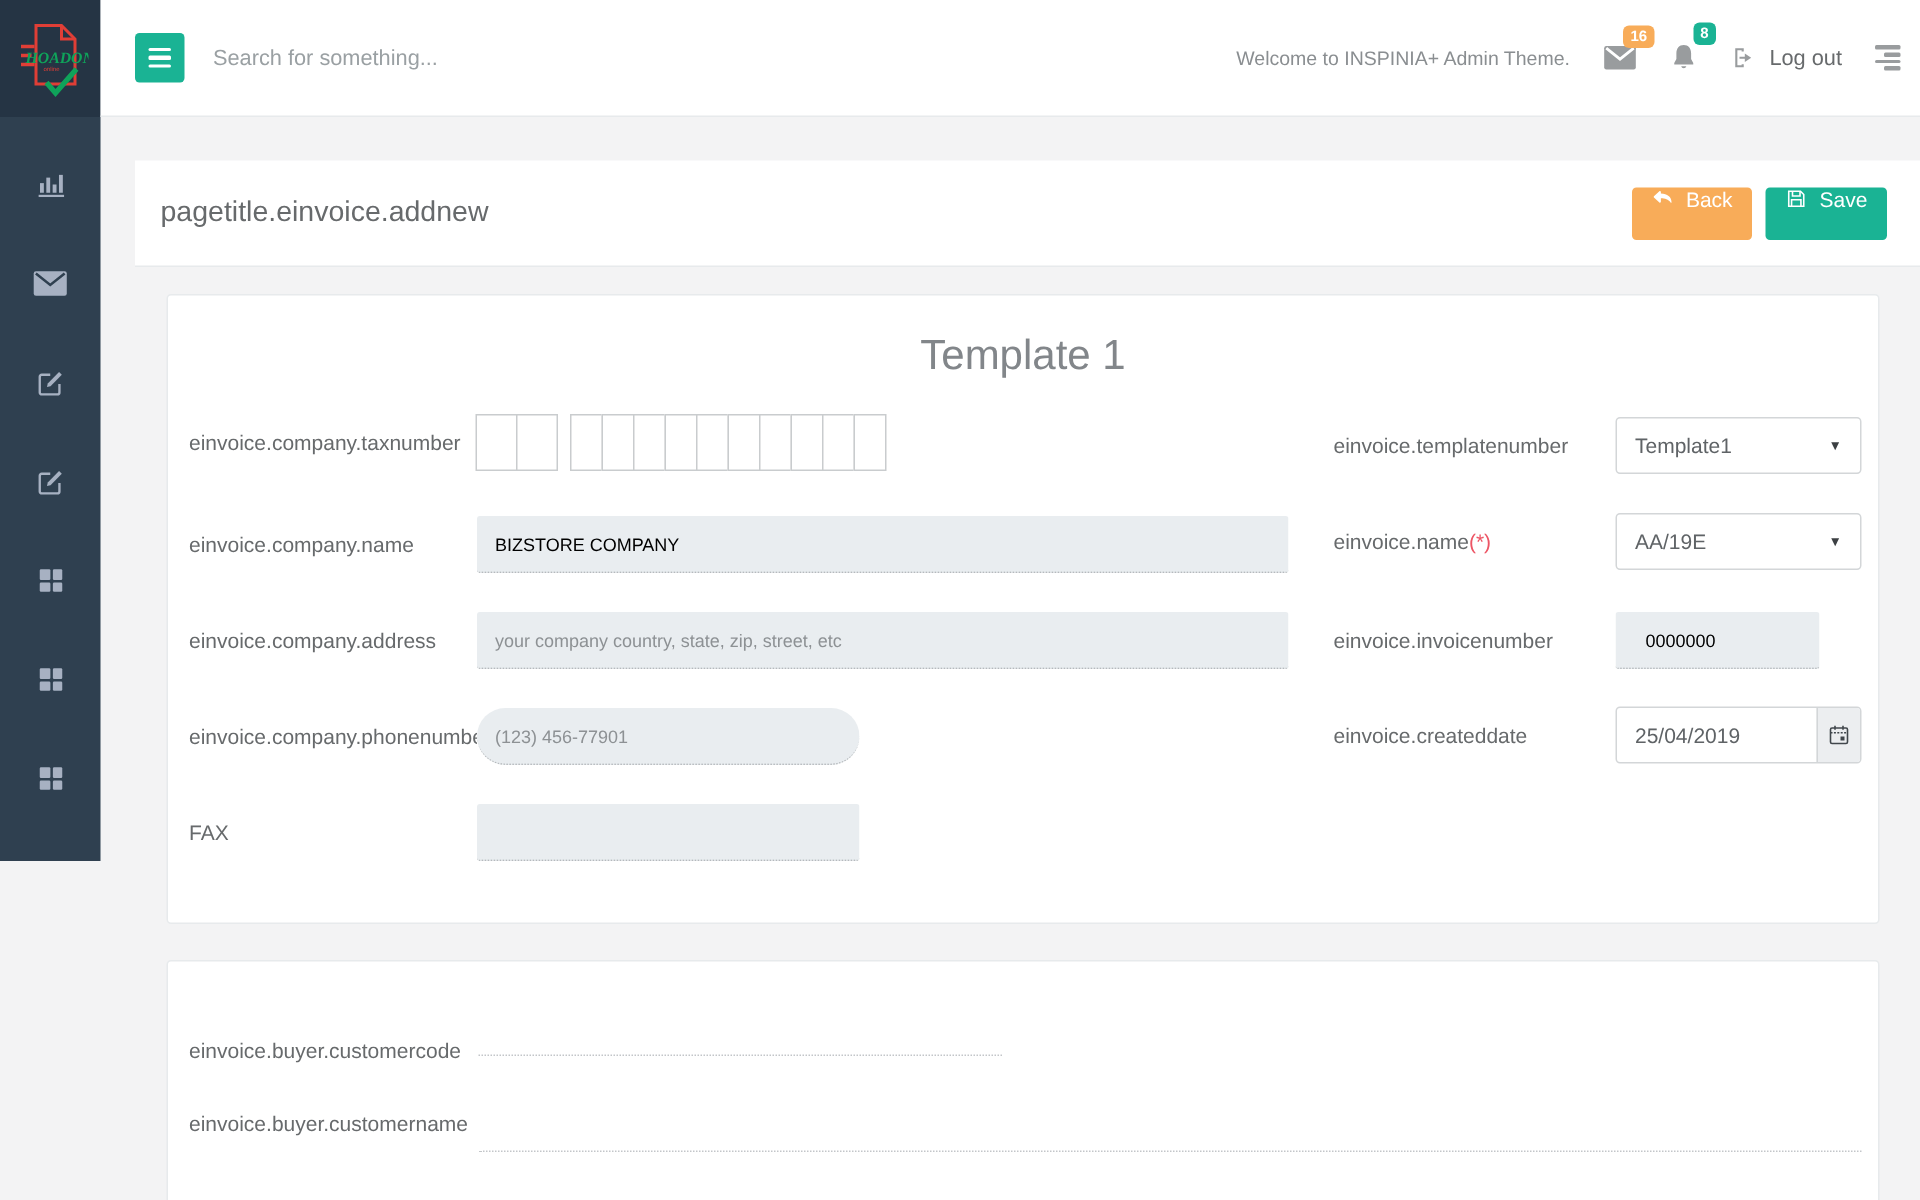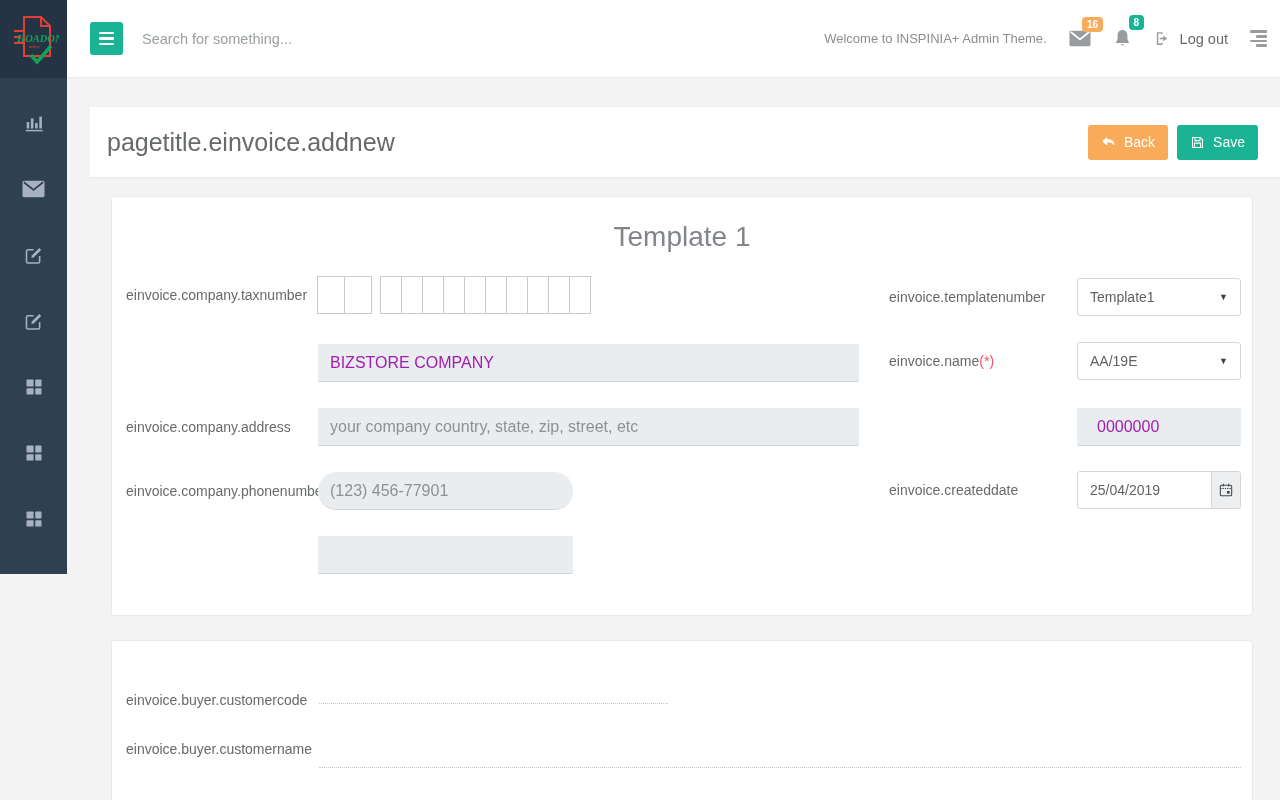--- a/index.html
+++ b/index.html
@@ -28,41 +28,41 @@
            padding:2.5px 4.5px; border-radius:4px; line-height:1; }
   .badge.orange { background:#f8ac59; }
   .badge.green  { background:#1ab394; }
   .logout { display:flex; align-items:center; gap:9px; color:#676a6c; font-size:14.5px; cursor:pointer; margin-right:22px; }
   .bars-ic { display:flex; flex-direction:column; align-items:flex-end; gap:2px; cursor:pointer; }
   .bars-ic i { display:block; height:2.8px; background:#999c9e; border-radius:1px; }
 
   
   .title-strip { position:absolute; left:90px; top:107px; width:1190px; height:71px; background:#fff;
                  border-bottom:1px solid #e7eaec; display:flex; align-items:center; }
-  .page-title { margin-left:17px; font-size:25px; font-weight:400; color:#676a6c; }
+  .page-title { margin-left:17px; font-size:19px; font-weight:400; color:#676a6c; }
   .title-btns { margin-left:auto; margin-right:22px; display:flex; gap:9px; }
-  .btn { height:35px; border:none; border-radius:3px; color:#fff; font-size:14px; display:flex; align-items:center;
+  .btn { height:35px; border:none; border-radius:3px; color:#fff; font-size:14px; display:flex; 
          gap:8px; padding:0 13px; cursor:pointer; font-family:inherit; }
   .btn-back { background:#f8ac59; }
   .btn-save { background:#1ab394; }
 
   
   .panel { position:absolute; background:#fff; border:1px solid #e7eaec; border-radius:3px; }
   .panel1 { left:111px; top:196px; width:1142px; height:420px; }
   .panel2 { left:111px; top:640px; width:1142px; height:220px; }
 
   .template-heading { position:absolute; top:24px; left:0; width:100%; text-align:center;
                       font-size:28px; font-weight:300; color:#82868a; }
 
   .f-label { position:absolute; font-size:14px; color:#676a6c; height:38px; line-height:38px;
              white-space:nowrap; overflow:hidden; }
   .req { color:#ed5565; }
 
   .input-gray { position:absolute; height:38px; background:#e9edf0; border:none;
-                border-bottom:1px dotted #b5b9bc; border-radius:2px; font-size:16px; color:#a21caf;
+                border-bottom:1px dotted #b5b9bc; border-radius:2px; font-size:12px; color:#000000;
                 padding:0 12px; outline:none; font-family:inherit; }
   .input-gray::placeholder { color:#8d9194; }
 
   .tax-cells { position:absolute; left:205px; top:79px; display:flex; }
   .cell { width:28px; height:38px; background:#fff; border:1px solid #c9ccce; margin-left:-1px; }
   .cell.first { margin-left:0; }
   .cell.narrow { width:22px; }
   .cell-gap { width:8px; }
 
   .select-box { position:absolute; width:164px; height:38px; background:#fff; border:1px solid #d3d6d8;
@@ -236,45 +236,48 @@
       <div class="cell narrow"></div>
       <div class="cell narrow"></div>
       <div class="cell narrow"></div>
       <div class="cell narrow"></div>
       <div class="cell narrow"></div>
       <div class="cell narrow"></div>
       <div class="cell narrow"></div>
       <div class="cell narrow"></div>
     </div>
 
+    <div class="f-label" style="left:14px; top:147px; width:192px;">einvoice.company.name</div>
     <input class="input-gray" style="left: 206px; top: 147px; width: 541px;" type="text" value="BIZSTORE COMPANY">
 
     <div class="f-label" style="left:14px; top:211px; width:192px;">einvoice.company.address</div>
     <input class="input-gray" style="left: 206px; top: 211px; width: 541px;" type="text" placeholder="your company country, state, zip, street, etc">
 
     <div class="f-label" style="left:14px; top:275px; width:192px;">einvoice.company.phonenumber</div>
     <input class="input-gray" style="left: 206px; top: 275px; width: 255px; border-radius: 19px;" type="text" placeholder="(123) 456-77901">
 
+    <div class="f-label" style="left:14px; top:339px; width:192px;">FAX</div>
     <input class="input-gray" style="left: 206px; top: 339px; width: 255px;" type="text">
 
     <div class="f-label" style="left:777px; top:81px; width:185px;">einvoice.templatenumber</div>
     <div class="select-box" style="left:965px; top:81px;">
       <span>Template1</span>
       <span class="caret">▼</span>
     </div>
 
     <div class="f-label" style="left:777px; top:145px; width:185px;">
       <span>einvoice.name</span><span class="req">(*)</span>
     </div>
     <div class="select-box" style="left:965px; top:145px;">
       <span>AA/19E</span>
       <span class="caret">▼</span>
     </div>
 
-    <input class="input-gray" style="left: 965px; top: 211px; width: 164px; padding-left: 20px;" type="text" value="0000000">
+    <div class="f-label" style="left:777px; top:211px; width:185px;">einvoice.invoicenumber</div>
+    <input class="input-gray" style="left: 965px; top: 211px; width: 136px; padding-left: 20px;" type="text" value="0000000">
 
     <div class="f-label" style="left:777px; top:274px; width:185px;">einvoice.createddate</div>
     <div class="date-group">
       <input class="date-input" type="text" value="25/04/2019" style="">
       <button class="date-btn">
         <svg width="16" height="16" viewBox="0 0 24 24" fill="none" stroke="#41474c" stroke-width="1.6">
           <rect x="3.5" y="5" width="17" height="15.5" rx="1.5"></rect>
           <path d="M8 2.8v4M16 2.8v4"></path>
           <path d="M3.5 9.7h17" stroke-dasharray="2 1.4"></path>
           <rect x="13.5" y="13.5" width="4" height="4" fill="#41474c" stroke="none"></rect>

